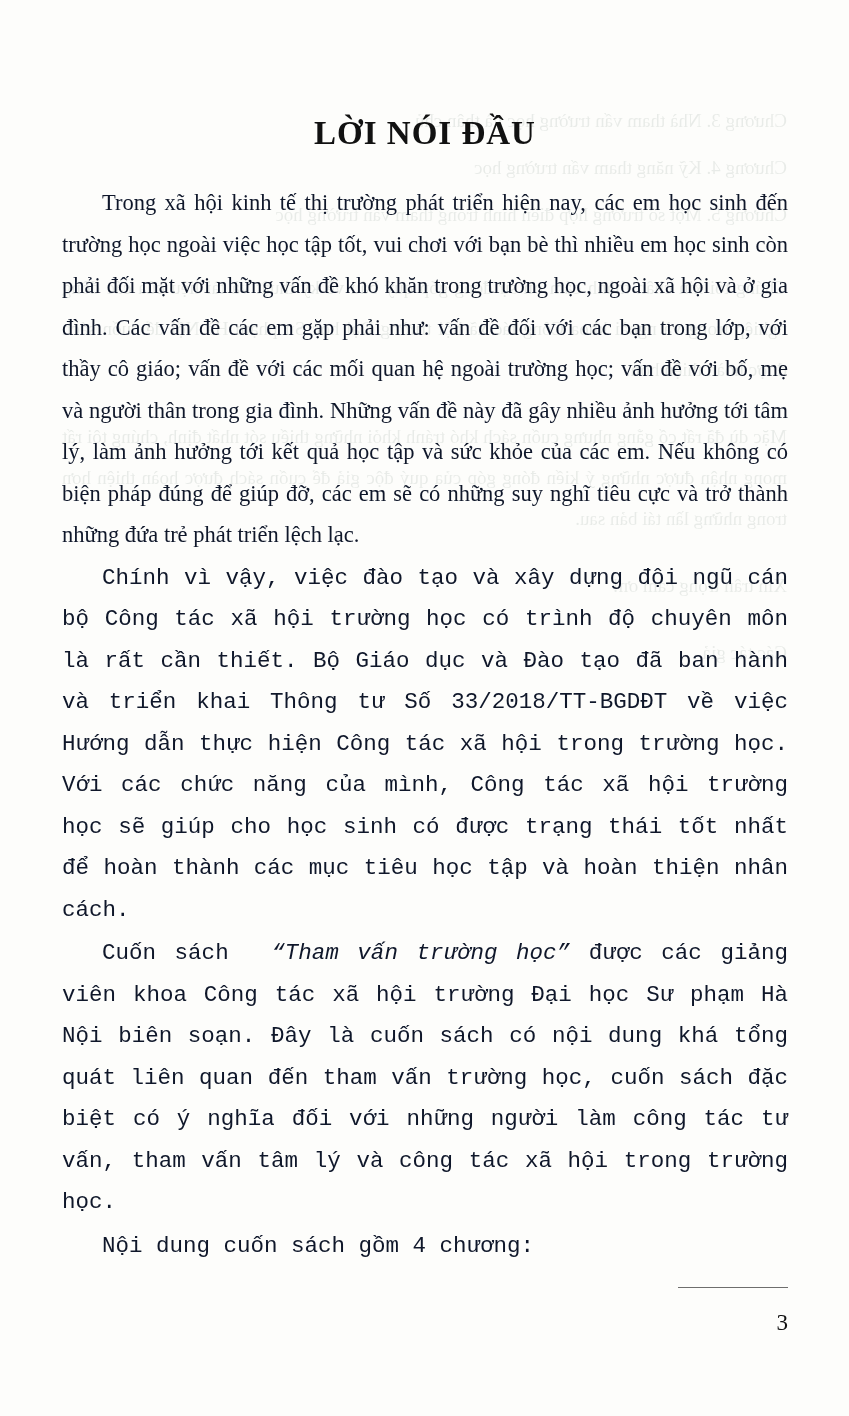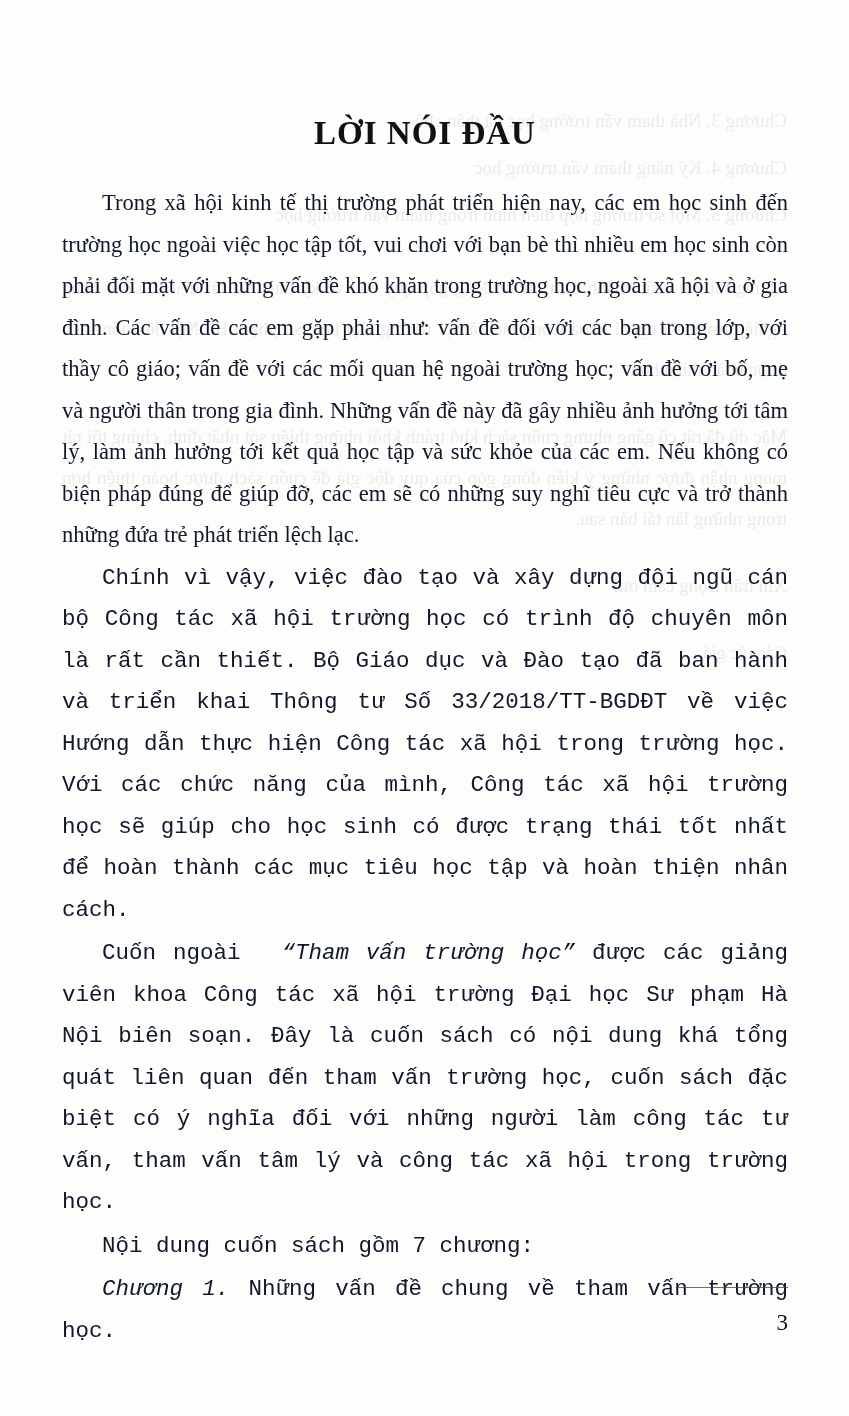--- a/index.html
+++ b/index.html
@@ -118,25 +118,24 @@
   <div class="content">
 
     <h1 class="doc-title">LỜI NÓI ĐẦU</h1>
 
     <div class="body-text">
 
       <p>Trong xã hội kinh tế thị trường phát triển hiện nay, các em học sinh đến trường học ngoài việc học tập tốt, vui chơi với bạn bè thì nhiều em học sinh còn phải đối mặt với những vấn đề khó khăn trong trường học, ngoài xã hội và ở gia đình. Các vấn đề các em gặp phải như: vấn đề đối với các bạn trong lớp, với thầy cô giáo; vấn đề với các mối quan hệ ngoài trường học; vấn đề với bố, mẹ và người thân trong gia đình. Những vấn đề này đã gây nhiều ảnh hưởng tới tâm lý, làm ảnh hưởng tới kết quả học tập và sức khỏe của các em. Nếu không có biện pháp đúng để giúp đỡ, các em sẽ có những suy nghĩ tiêu cực và trở thành những đứa trẻ phát triển lệch lạc.</p>
 
       <p>Chính vì vậy, việc đào tạo và xây dựng đội ngũ cán bộ Công tác xã hội trường học có trình độ chuyên môn là rất cần thiết. Bộ Giáo dục và Đào tạo đã ban hành và triển khai Thông tư Số 33/2018/TT-BGDĐT về việc Hướng dẫn thực hiện Công tác xã hội trong trường học. Với các chức năng của mình, Công tác xã hội trường học sẽ giúp cho học sinh có được trạng thái tốt nhất để hoàn thành các mục tiêu học tập và hoàn thiện nhân cách.</p>
 
-      <p><span>Cuốn ngoài </span><span class="quoted">“Tham vấn trường học”</span><span> được các giảng viên khoa Công tác xã hội trường Đại học Sư phạm Hà Nội biên soạn. Đây là cuốn sách có nội dung khá tổng quát liên quan đến tham vấn trường học, cuốn sách đặc biệt có ý nghĩa đối với những người làm công tác tư vấn, tham vấn tâm lý và công tác xã hội trong trường học.</span></p>
+      <p><span>Cuốn sách </span><span class="quoted">“Tham vấn trường học”</span><span> được các giảng viên khoa Công tác xã hội trường Đại học Sư phạm Hà Nội biên soạn. Đây là cuốn sách có nội dung khá tổng quát liên quan đến tham vấn trường học, cuốn sách đặc biệt có ý nghĩa đối với những người làm công tác tư vấn, tham vấn tâm lý và công tác xã hội trong trường học.</span></p>
 
-      <p>Nội dung cuốn sách gồm 7 chương:</p>
+      <p>Nội dung cuốn sách gồm 4 chương:</p>
 
-      <p class="chapter-line"><span class="ch-label">Chương 1.</span><span> Những vấn đề chung về tham vấn trường học.</span></p>
 
 
     </div>
 
     <div class="rule"></div>
     <div class="page-number">3</div>
 
   </div>
 </div>
 

